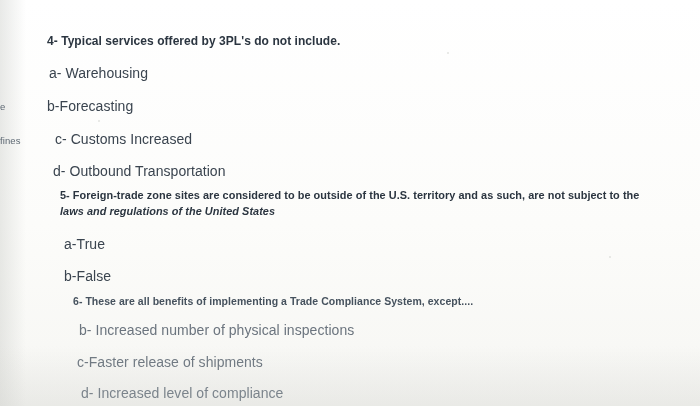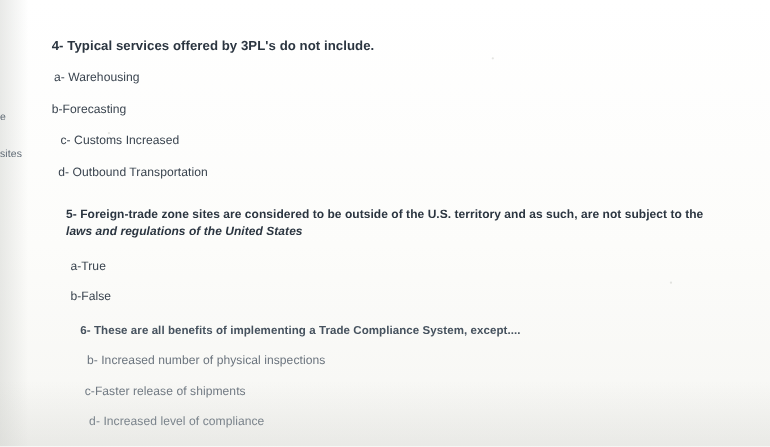--- a/index.html
+++ b/index.html
@@ -58,21 +58,21 @@
     font-weight: 700;
     color: #2b3540;
     letter-spacing: 0.05px;
     line-height: 1.45;
   }
   .q-stem .ital {
     font-style: italic;
     font-weight: 700;
   }
   .opt {
-    font-size: 11px;
+    font-size: 14px;
     font-weight: 400;
     color: #3a444f;
     letter-spacing: 0.05px;
     line-height: 1.4;
   }
 
   
   #q4 { left: 47px; top: 33px; width: 470px; }
   #q4 .q-stem { font-size: 12px; }
   #q4 .opt { margin-left: 4px; }
@@ -111,21 +111,21 @@
 <div class="shadow-left"></div>
 <div class="shadow-bottom"></div>
 
 <div class="speck" style="left:98px; top:120px; width:2px; height:2px;"></div>
 <div class="speck" style="left:447px; top:52px; width:2px; height:2px;"></div>
 <div class="speck" style="left:609px; top:256px; width:2px; height:2px;"></div>
 
 <div class="content">
 
   <div class="margin-frag" style="top:101px;">e</div>
-  <div class="margin-frag" style="top:135px;">sites</div>
+  <div class="margin-frag" style="top:135px;">fines</div>
 
   <div class="q-block" id="q4">
     <div class="q-stem">4- Typical services offered by 3PL's do not include.</div>
     <div class="opt o1">a- Warehousing</div>
     <div class="opt o2">b-Forecasting</div>
     <div class="opt o3">c- Customs Increased</div>
     <div class="opt o4">d- Outbound Transportation</div>
   </div>
 
   <div class="q-block" id="q5">

